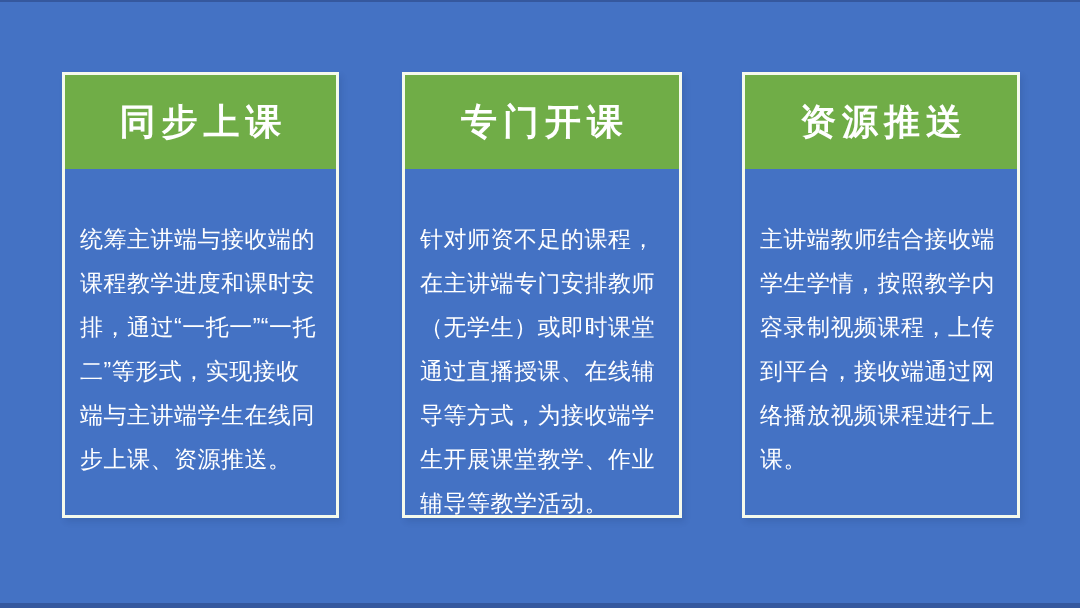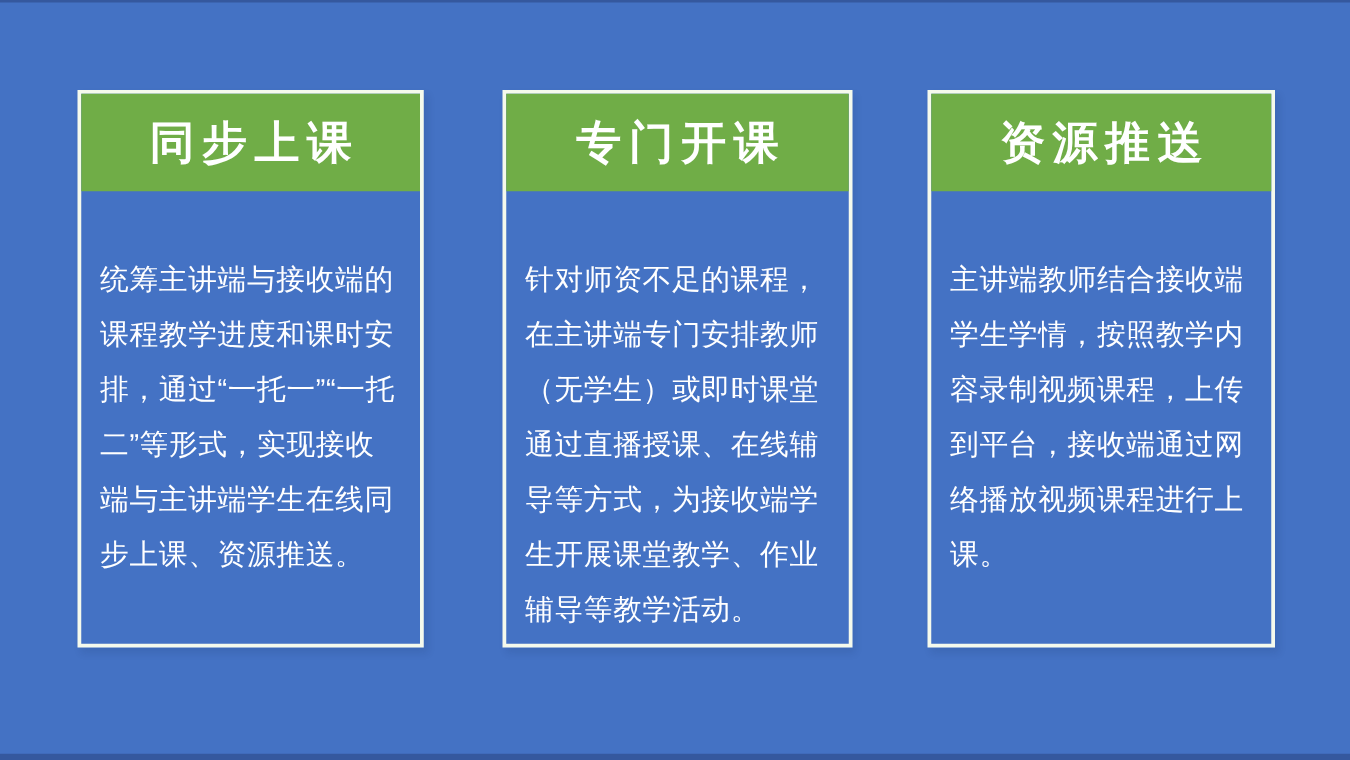--- a/index.html
+++ b/index.html
@@ -34,21 +34,21 @@
     height: 446px;
     box-sizing: border-box;
     border: 3px solid var(--card-border, #F5FAEC);
     box-shadow: 3px 4px 6px rgba(20, 40, 80, 0.12);
   }
   .card.c0 { left: 62px;  width: 277px; }
   .card.c1 { left: 402px; width: 280px; }
   .card.c2 { left: 742px; width: 278px; }
 
   .card-header {
-    height: 78px;
+    height: 94px;
     background: var(--header-bg, #70AD47);
     display: flex;
     align-items: center;
     justify-content: center;
   }
   .card-title {
     color: var(--text, #FFFFFF);
     font-size: 36px;
     font-weight: bold;
     letter-spacing: 6px;

